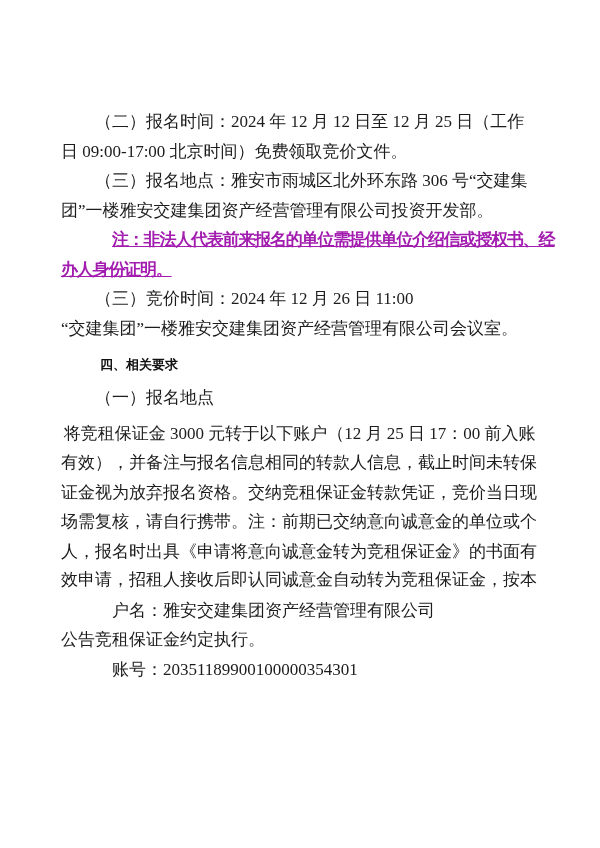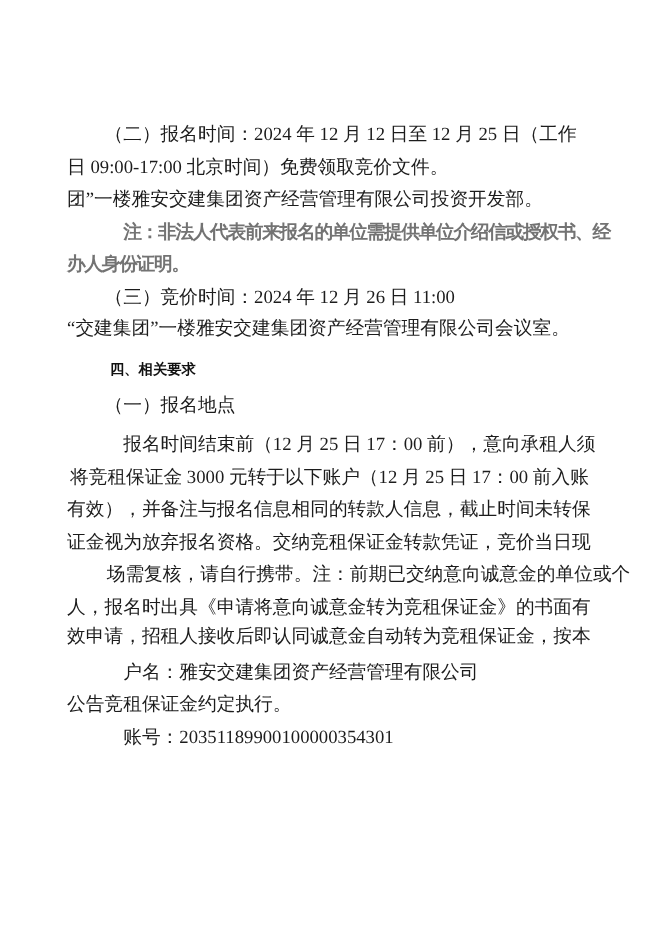--- a/index.html
+++ b/index.html
@@ -27,21 +27,22 @@
     font-family: "Liberation Serif", "DejaVu Serif", serif;
     font-size: 17px;
     line-height: 29.5px;
     min-height: 29.5px;
     color: #1c1c1c;
     white-space: nowrap;
   }
   .style-bold {
     font-weight: 700;
     letter-spacing: -1.2px;
-    color: #737373;
+    color: #a21caf;
+    text-decoration: underline;
   }
   .style-heading {
     font-family: "Liberation Sans", "DejaVu Sans", sans-serif;
     font-weight: 700;
     font-size: 13px;
     line-height: 33px;
     min-height: 33px;
     margin-top: 5px;
     margin-bottom: 2px;
     color: #111111;
@@ -50,31 +51,31 @@
     margin-bottom: 6px;
   }
 </style>
 </head>
 <body style="background: rgb(255, 255, 255);">
 
 <div class="page">
   <div class="doc" id="doc">
       <div class="line style-body" style="text-indent: 2em;">（二）报名时间：2024 年 12 月 12 日至 12 月 25 日（工作</div>
       <div class="line style-body" style="text-indent: 0em;">日 09:00-17:00 北京时间）免费领取竞价文件。</div>
+      <div class="line style-body" style="text-indent: 2em;">（三）报名地点：雅安市雨城区北外环东路 306 号“交建集</div>
       <div class="line style-body" style="text-indent: 0em;">团”一楼雅安交建集团资产经营管理有限公司投资开发部。</div>
       <div class="line style-bold" style="text-indent: 3em;">注：非法人代表前来报名的单位需提供单位介绍信或授权书、经</div>
       <div class="line style-bold" style="text-indent: 0em;">办人身份证明。</div>
       <div class="line style-body" style="text-indent: 2em;">（三）竞价时间：2024 年 12 月 26 日 11:00</div>
       <div class="line style-body" style="text-indent: 0em;">“交建集团”一楼雅安交建集团资产经营管理有限公司会议室。</div>
       <div class="line style-heading" style="text-indent: 3em;">四、相关要求</div>
       <div class="line style-body space-after" style="text-indent: 2em;">（一）报名地点</div>
-      <div class="line style-body" style="text-indent: 3em;">报名时间结束前（12 月 25 日 17：00 前），意向承租人须</div>
       <div class="line style-body" style="text-indent: 0em; text-align: center;">将竞租保证金 3000 元转于以下账户（12 月 25 日 17：00 前入账</div>
       <div class="line style-body" style="text-indent: 0em;">有效），并备注与报名信息相同的转款人信息，截止时间未转保</div>
       <div class="line style-body" style="text-indent: 0em;">证金视为放弃报名资格。交纳竞租保证金转款凭证，竞价当日现</div>
-      <div class="line style-body" style="text-indent: 0em; margin-left: 36px;">场需复核，请自行携带。注：前期已交纳意向诚意金的单位或个</div>
+      <div class="line style-body" style="text-indent: 0em;">场需复核，请自行携带。注：前期已交纳意向诚意金的单位或个</div>
       <div class="line style-body" style="text-indent: 0em;">人，报名时出具《申请将意向诚意金转为竞租保证金》的书面有</div>
       <div class="line style-body" style="text-indent: 0em; font-family: Liberation Mono, monospace;">效申请，招租人接收后即认同诚意金自动转为竞租保证金，按本</div>
       <div class="line style-body" style="text-indent: 3em;">户名：雅安交建集团资产经营管理有限公司</div>
       <div class="line style-body" style="text-indent: 0em;">公告竞租保证金约定执行。</div>
       <div class="line style-body" style="text-indent: 3em;">账号：20351189900100000354301</div>
     </div>
 </div>
 
 </body></html>

